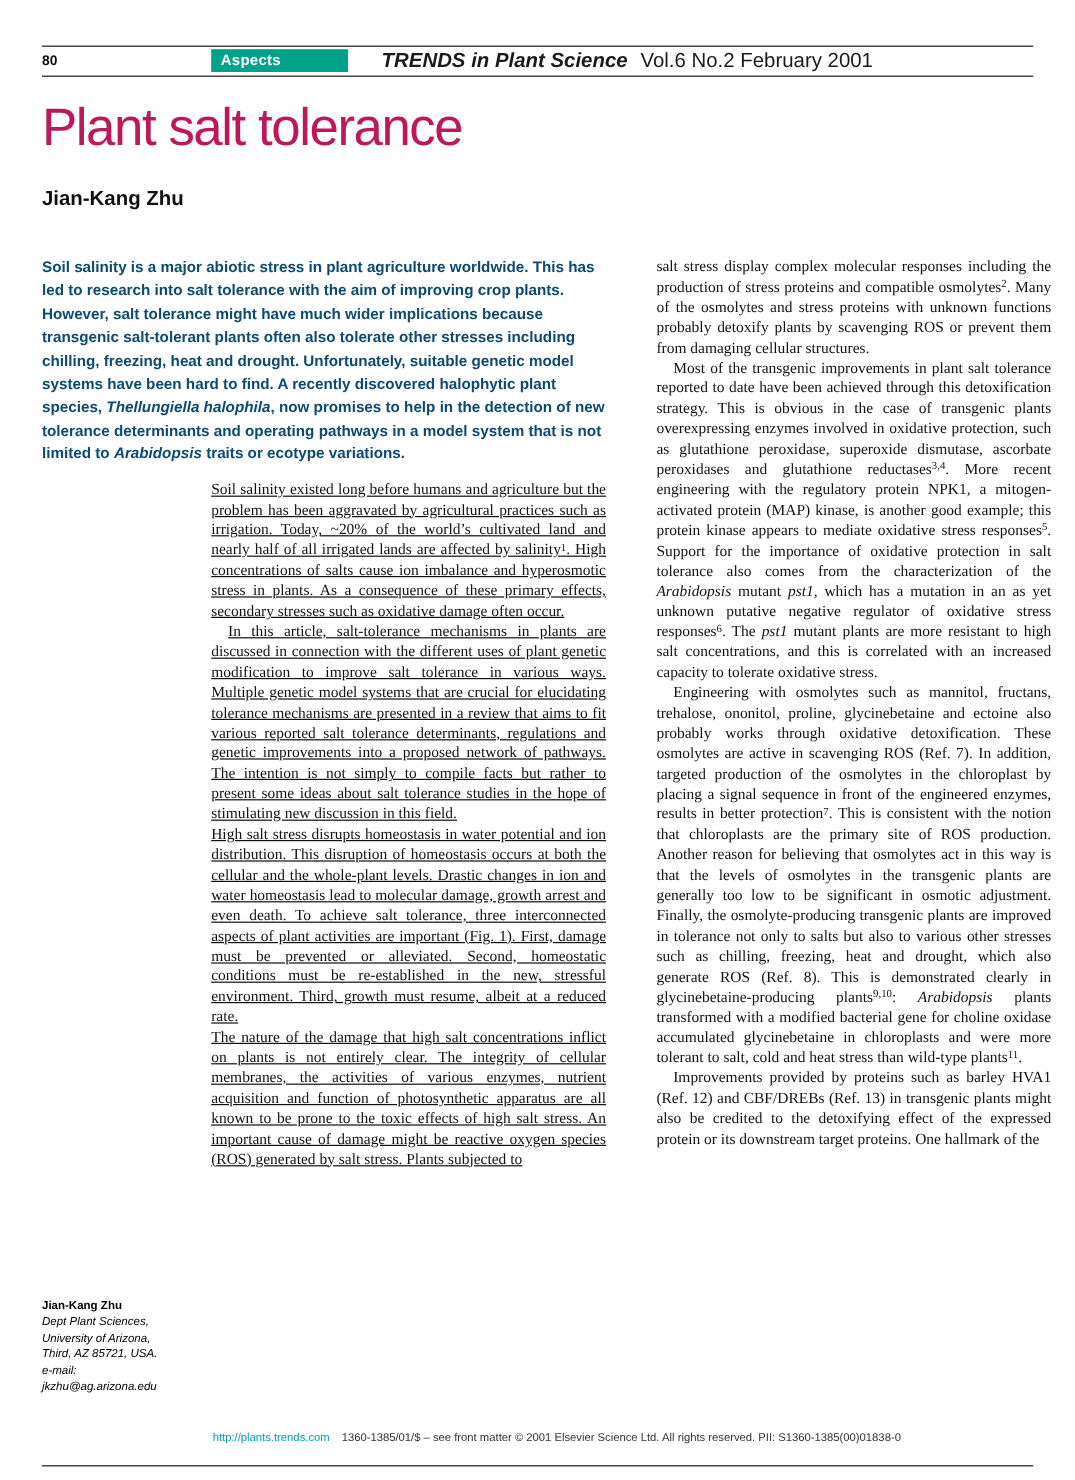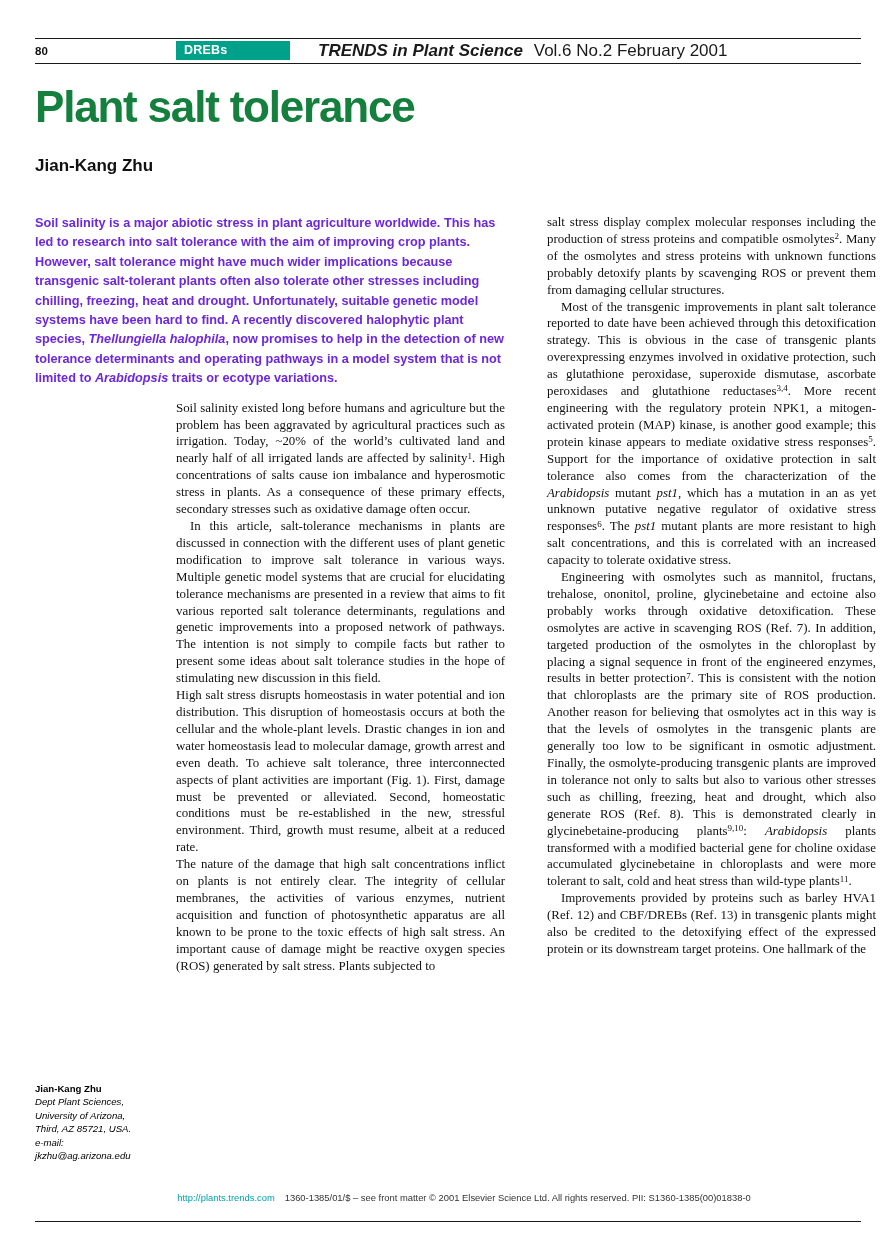--- a/index.html
+++ b/index.html
@@ -28,43 +28,43 @@
     color:#ffffff; font-weight:bold; font-size:12.5px;
     letter-spacing:0.2px;
   }
   .journal-line { margin-left:28px; font-size:17px; color:#1a1a1a; }
   .journal-title { font-style:italic; font-weight:bold; }
   .issue-info { font-style:normal; margin-left:6px; }
 
   .article-title {
     position:absolute; left:35px; top:82px; margin:0;
     font-family:"Liberation Sans", sans-serif;
-    font-weight:bold; font-size:44px; letter-spacing:-1.2px;
-    color:#15803d;
+    font-weight:normal; font-size:44px; letter-spacing:-1.2px;
+    color:#be185d;
   }
   .author-name {
     position:absolute; left:35px; top:156px;
     font-family:"Liberation Sans", sans-serif;
     font-weight:bold; font-size:17px;
   }
 
   .columns {
     position:absolute; left:35px; top:214px; width:826px;
     display:flex; align-items:flex-start;
   }
   .col-a { width:470px; flex:0 0 470px; }
   .col-b { width:329px; flex:0 0 329px; margin-left:42px; }
 
   .abstract {
     margin:0; width:470px;
     font-family:"Liberation Sans", sans-serif;
     font-weight:bold; font-size:12.7px; line-height:19.4px;
-    color:#6d28d9;
+    color:#0c4a6e;
   }
-  .left-body { margin-left:141px; width:329px; margin-top:11px; }
+  .left-body { margin-left:141px; width:329px; margin-top:11px;text-decoration:underline; }
 
   .para { margin:0; text-align:justify; font-size:12.9px; line-height:16.9px; }
   .indent { text-indent:14px; }
   .h-sans {
     font-family:"Liberation Sans", sans-serif;
     font-weight:bold; font-size:12.5px;
     margin:15px 0 2px; text-align:left;
   }
   .h-italic { font-style:italic; font-size:13px; margin:15px 0 2px; text-align:left; }
   sup { font-size:9px; line-height:0; vertical-align:baseline; position:relative; top:-0.4em; }
@@ -87,21 +87,21 @@
 </style>
 </head>
 <body>
 
 <div class="page">
 
   <div class="rule rule-top"></div>
 
   <div class="header-row">
     <span class="page-num">80</span>
-    <span class="review-badge">DREBs</span>
+    <span class="review-badge">Aspects</span>
     <span class="journal-line">
       <span class="journal-title">TRENDS in Plant Science</span>
       <span class="issue-info">Vol.6 No.2  February 2001</span>
     </span>
   </div>
 
   <div class="rule rule-header"></div>
 
   <h1 class="article-title">Plant salt tolerance</h1>
 

